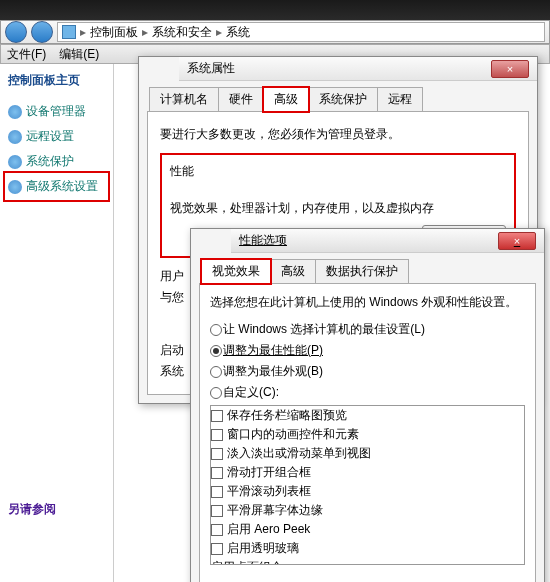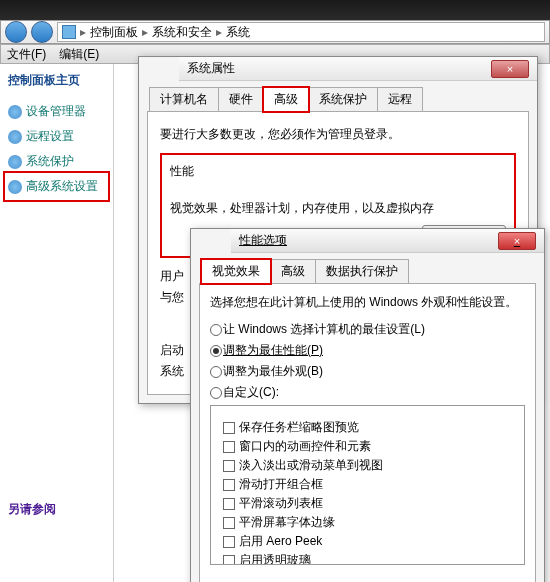--- a/index.html
+++ b/index.html
@@ -57,21 +57,21 @@
 
 
 #perfopt { left: 190px; top: 228px; width: 355px; }
 #perfopt .dlg-title { background: linear-gradient(#fbfbfb, #e0e0e0); text-decoration: underline; }
 #perfopt .dlg-close { background: linear-gradient(#f08080, #c83030); }
 #perfopt .dlg-body { min-height: 310px; padding: 10px; }
 .perf-desc { margin-bottom: 10px; }
 .radio-row { display: flex; align-items: center; gap: 1px; margin: 4px 0; }
 .radio { width: 12px; height: 12px; border: 1px solid #666; border-radius: 50%; background: #fff; display: inline-flex; align-items: center; justify-content: center; flex-shrink: 0; }
 .radio.checked::after { content: ""; width: 6px; height: 6px; background: #333; border-radius: 50%; }
-.check-list { border: 1px solid #999; background: #fff; padding: 12px; height: 160px; overflow: hidden; margin-top: 4px; }
+.check-list { border: 1px solid #999; background: #fff; padding: 0; height: 160px; overflow: hidden; margin-top: 4px; }
 .chk-row { display: flex; align-items: center; gap: 4px; padding: 1px 0; }
 .chk { width: 12px; height: 12px; border: 1px solid #666; background: #fff; flex-shrink: 0; }
 .underline { text-decoration: underline; }
 </style>
 </head>
 <body>
 
 <div class="top-dark"></div>
 
 <div class="breadcrumb-bar">

